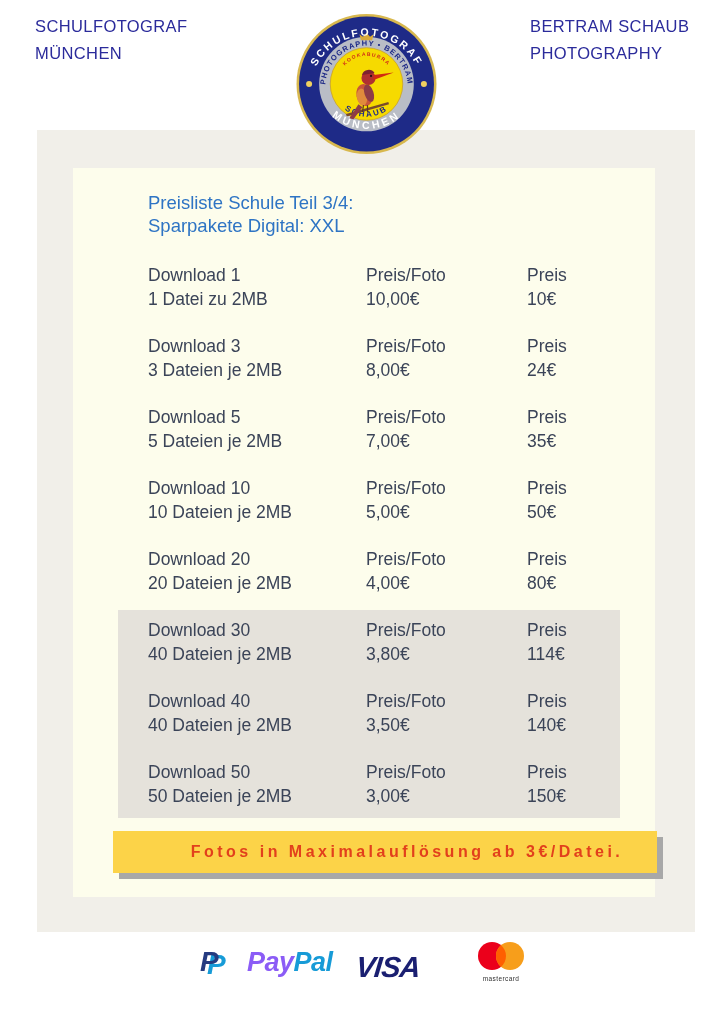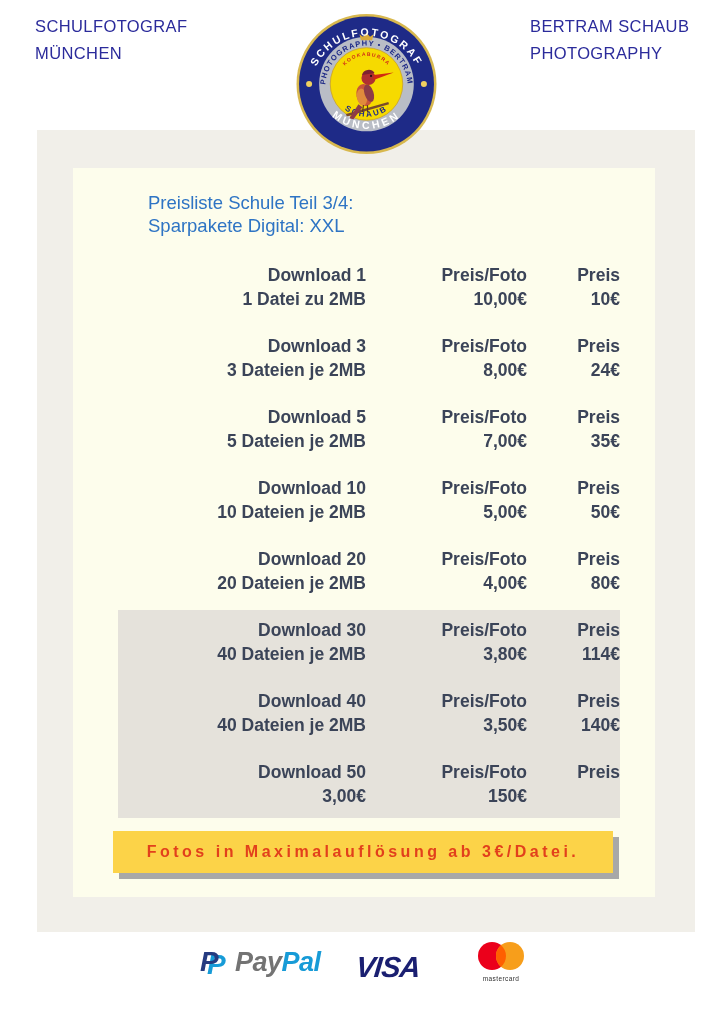--- a/index.html
+++ b/index.html
@@ -18,29 +18,29 @@
   .panel-cream{position:absolute;left:36px;top:38px;width:582px;height:729px;background:#fdfdec;}
   
   .title,.subtitle{position:absolute;left:148px;color:#2e74c4;font-size:18.5px;font-weight:500;}
   .title{top:184px;margin-top:8px;}
   .subtitle{top:215px;}
   
   .highlight-box{position:absolute;left:118px;top:610px;width:502px;height:208px;background:#e5e2db;}
   .price-table{position:absolute;left:118px;top:263px;width:502px;z-index:2;}
   .row{height:48px;margin-bottom:23px;padding-left:30px;display:grid;
        grid-template-columns:218px 161px 1fr;grid-auto-rows:24px;
-       color:#3b4458;font-size:17.5px;font-weight:700;line-height:24px;text-align:right;}
+       color:#3b4458;font-size:17.5px;font-weight:400;line-height:24px;}
   
   .banner{position:absolute;left:113px;top:831px;width:500px;height:42px;background:#fcd348;
           box-shadow:6px 6px 0 0 #a8a8a8;display:flex;align-items:center;justify-content:center;
-          color:#e2401c;font-size:16px;font-weight:600;letter-spacing:3.5px;white-space:nowrap;z-index:2;}
+          color:#e2401c;font-size:16px;font-weight:600;letter-spacing:3.5px;white-space:nowrap;z-index:2;padding-left:44px;}
   
   .paypal{position:absolute;left:200px;top:945px;display:flex;align-items:center;gap:7px;}
   .paypal-text{font-size:27px;font-weight:bold;font-style:italic;letter-spacing:-.5px;}
-  .pp-dark{color:#737373;}
+  .pp-dark{color:#8b5cf6;margin-left:12px;}
   .pp-light{color:#179bd7;}
   .visa{position:absolute;left:356px;top:951px;color:#1a1f71;font-size:29px;font-weight:bold;
         font-style:italic;letter-spacing:-1px;transform:skewX(-6deg);}
   .mastercard{position:absolute;left:476px;top:942px;width:50px;text-align:center;}
   .mc-label{font-size:6.5px;color:#2f2f2f;letter-spacing:.4px;margin-top:1px;}
 </style>
 </head>
 <body>
 
 <div class="page">
@@ -170,20 +170,21 @@
         <div>Preis</div>
         <div>40 Dateien je 2MB</div>
         <div>3,50€</div>
         <div>140€</div>
       </div>
 
       <div class="row">
         <div>Download 50</div>
         <div>Preis/Foto</div>
         <div>Preis</div>
+        <div>50 Dateien je 2MB</div>
         <div>3,00€</div>
         <div>150€</div>
       </div>
 
   </div>
 
   <div class="banner">Fotos in Maximalauflösung ab 3€/Datei.</div>
 
   <div class="paypal">
     <svg width="28" height="34" viewBox="0 0 28 34" aria-hidden="true">

